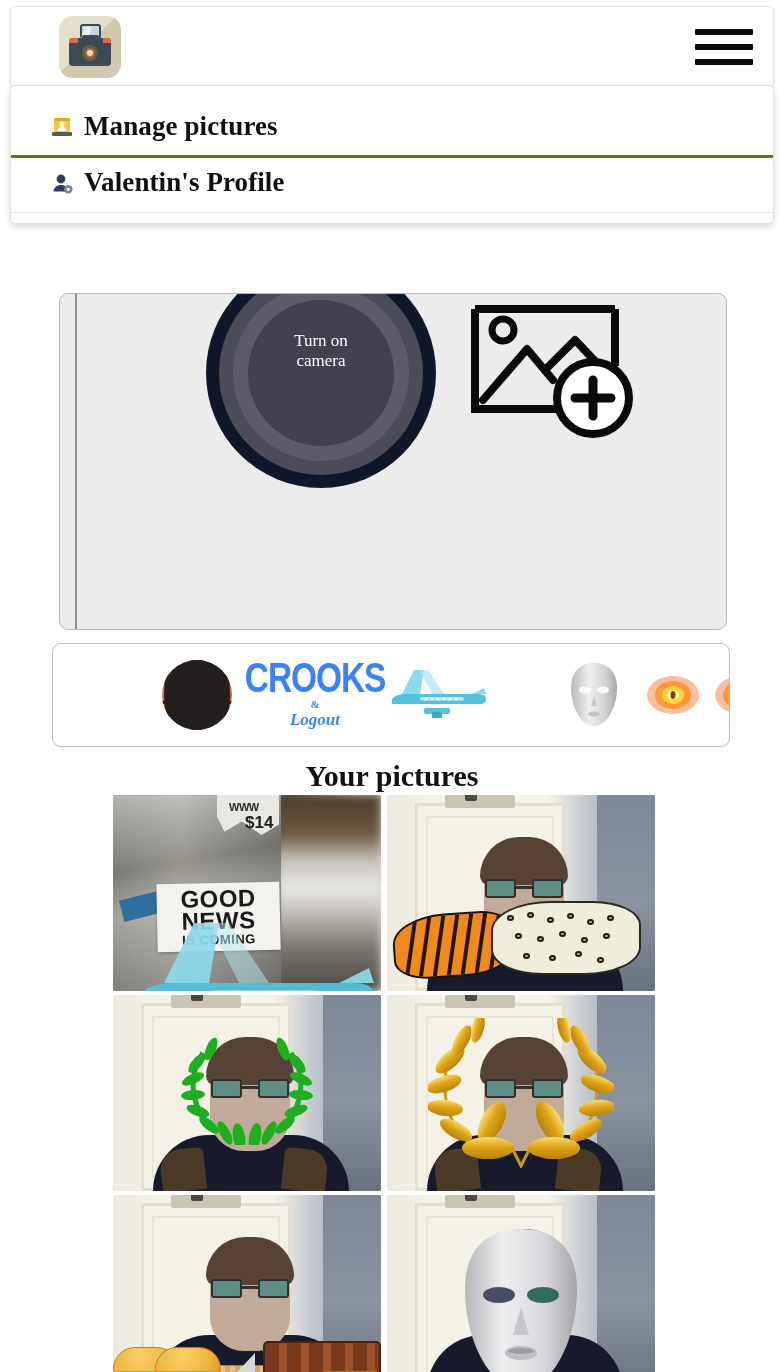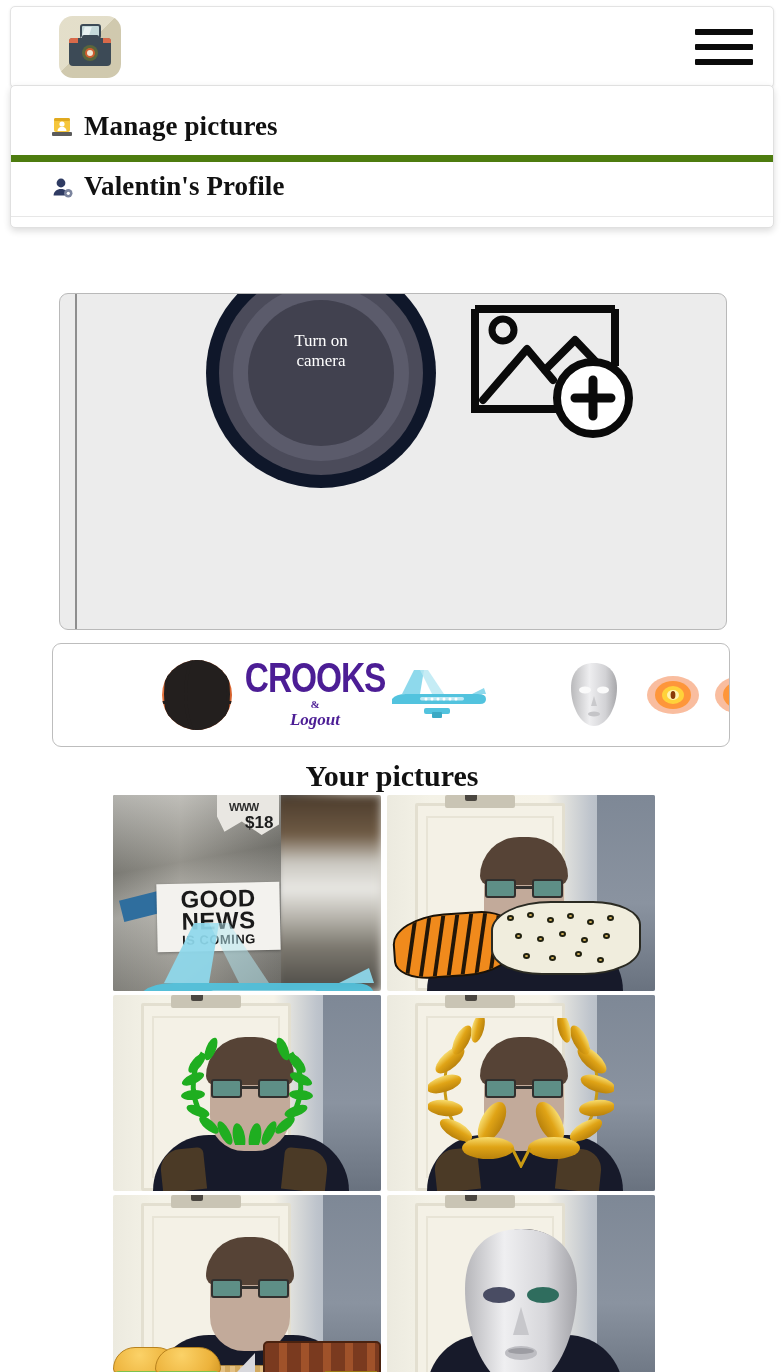--- a/index.html
+++ b/index.html
@@ -160,21 +160,21 @@
     border-radius: 5px;
     box-shadow: 0 3px 7px rgba(0,0,0,0.14);
     padding: 16px 0 10px 0;
     z-index: 6;
   }
   .menu-item {
     display: flex;
     align-items: center;
     gap: 11px;
     padding: 10px 0 13px 40px;
-    border-bottom: 7px solid #4d7c0f;
+    border-bottom: 3px solid #4d7c0f;
     cursor: pointer;
     min-height: 55px;
   }
   .menu-item:last-child { border-bottom: 1px solid #e7e7e7; }
   .menu-label {
     font-size: 27px;
     font-weight: 700;
     color: #111111;
     letter-spacing: 0.1px;
     line-height: 1.1;
@@ -309,21 +309,21 @@
   .bb-v { left: 33px; top: 0; width: 3px; height: 70px; }
   .bb-h { left: 0; top: 41px; width: 70px; height: 3px; }
   .bb-c1 { left: 2px; top: -16px; width: 46px; height: 100px; border: 3px solid #231f1e; border-radius: 50%; background: none; }
   .bb-c2 { left: 22px; top: -16px; width: 46px; height: 100px; border: 3px solid #231f1e; border-radius: 50%; background: none; }
 
   
   .st-crooks {
     width: 122px; height: 86px;
     margin-left: 22px;
     flex-direction: column;
-    color: #4c1d95;
+    color: #3b82f6;
   }
   .crooks-top {
     font-family: "Liberation Sans", sans-serif;
     font-weight: 700;
     font-size: 31px;
     letter-spacing: -1px;
     line-height: 1;
     transform: scaleY(1.35) scaleX(1.08);
     margin-bottom: 6px;
   }
@@ -734,21 +734,21 @@
 
   <h2 class="gallery-title">Your pictures</h2>
 
   <div class="gallery-grid">
 
     <div class="photo p1">
       <div class="p1-carblur"></div>
       <div class="p1-pole"></div>
       <div class="p1-torn"></div>
       <div class="p1-torn-t">WWW</div>
-      <div class="p1-torn-t2">$18</div>
+      <div class="p1-torn-t2">$14</div>
       <div class="p1-blue"></div>
       <div class="p1-sign">
         <b class="p1-l1">GOOD</b>
         <b class="p1-l2">NEWS</b>
         <b class="p1-l3">IS COMING</b>
       </div>
       <div style="position:absolute;left:6px;top:118px;">
         <svg viewBox="0 0 104 58" width="260" height="145" style="opacity:0.93">
           <path d="M8 38 L96 38 Q102 38 102 33 Q102 28 94 28 L22 28 Q12 28 8 33 Z" fill="#52c3de"></path>
           <path d="M18 28 L30 4 L40 4 L36 28 Z" fill="#8ed9ec"></path>

